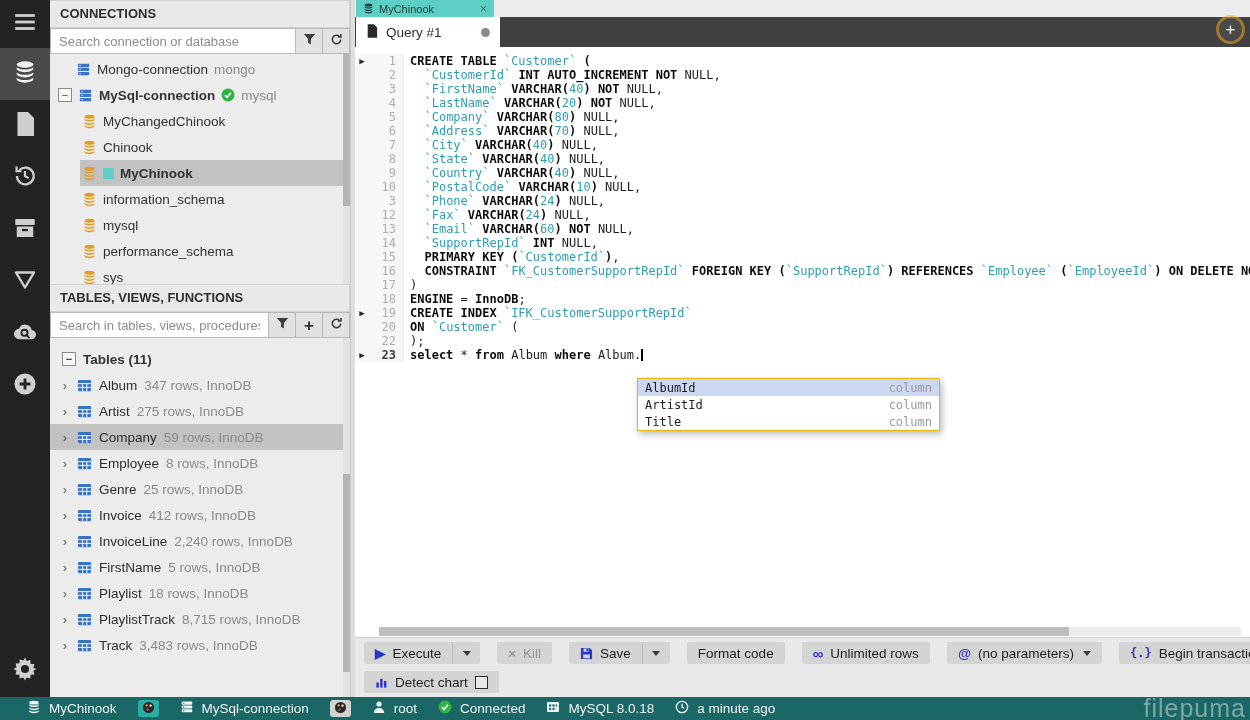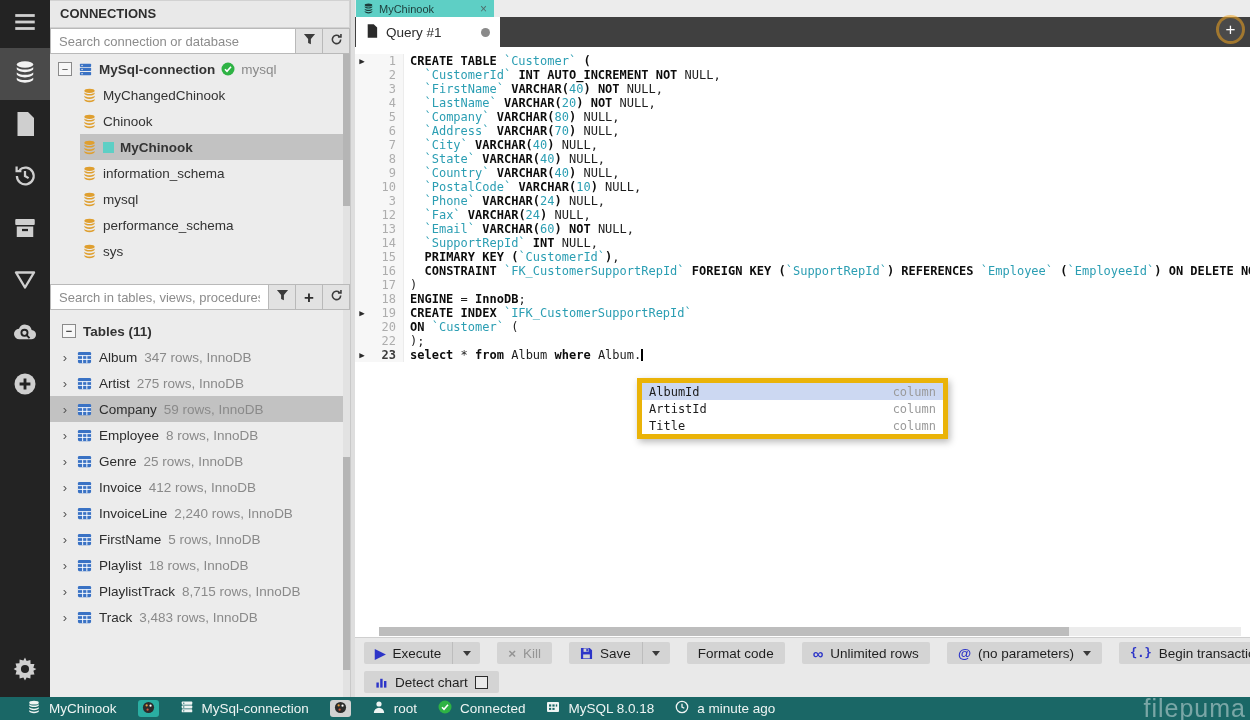--- a/index.html
+++ b/index.html
@@ -83,21 +83,21 @@
   .play{width:14px;flex:0 0 14px;color:#2b2b2b;font-size:9px;text-align:center;line-height:14px;}
   .lnum{flex:1;text-align:right;padding-right:7px;}
   .lnum.active{color:#3c3c3c;font-weight:bold;}
   .ltext{padding-left:6px;}
   .tk-k{font-weight:bold;color:#0d0d0d;}
   .tk-i{color:#2b9eb3;}
   .tk-n{color:#2b9eb3;}
   .tk-p{color:#1d1d1d;}
   .caret{display:inline-block;width:2px;height:12px;background:#000;vertical-align:-2px;}
 
-  .autocomplete{position:absolute;left:282px;top:331px;width:301px;background:#fff;border:5px solid #eab308;
+  .autocomplete{position:absolute;left:282px;top:331px;width:301px;background:#fff;border:1px solid #eab308;
                 box-shadow:2px 3px 7px rgba(0,0,0,.28);}
   .ac-row{height:17px;display:flex;justify-content:space-between;align-items:center;padding:0 7px;color:#1d1d1d;}
   .ac-row.selected{background:#ccd8f2;}
   .ac-kind{color:#9a9a9a;margin-left:39px;}
 
   .hscroll{position:absolute;left:24px;right:9px;bottom:1px;height:9px;background:#ececec;}
   .hscroll .hthumb{position:absolute;left:0;top:0;bottom:0;width:80%;background:#bdbdbd;}
 
   
   .toolbar{flex:0 0 51px;background:#e9e9e9;border-top:1px solid #cfcfcf;padding:4px 0 4px 9px;
@@ -235,20 +235,39 @@
         <div class="sq-btn">
           <span>
             <svg viewBox="0 0 14 14" fill="none" stroke="currentColor" stroke-width="1.7">
                 <path d="M11.5 7a4.5 4.5 0 1 1-1.3-3.2"></path>
                 <path d="M11.8 1v3.2H8.6"></path>
               </svg>
           </span>
         </div>
       </div>
       <div class="tree">
+        <div class="tree-row lvl0">
+            <span class="expander empty"></span>
+            <span class="ticon c-blue">
+              <svg viewBox="0 0 16 16">
+                <g fill="currentColor">
+                  <rect x="2" y="1.8" width="12" height="3.5" rx="0.8"></rect>
+                  <rect x="2" y="6.2" width="12" height="3.5" rx="0.8"></rect>
+                  <rect x="2" y="10.6" width="12" height="3.5" rx="0.8"></rect>
+                </g>
+                <g fill="#ececec">
+                  <circle cx="4.3" cy="3.6" r="0.8"></circle>
+                  <circle cx="4.3" cy="8" r="0.8"></circle>
+                  <circle cx="4.3" cy="12.4" r="0.8"></circle>
+                </g>
+              </svg>
+            </span>
+            <span class="row-label">Mongo-connection</span>
+            <span class="engine">mongo</span>
+          </div>
           <div class="tree-row lvl0">
             <span class="expander">−</span>
             <span class="ticon c-blue">
               <svg viewBox="0 0 16 16">
                 <g fill="currentColor">
                   <rect x="2" y="1.8" width="12" height="3.5" rx="0.8"></rect>
                   <rect x="2" y="6.2" width="12" height="3.5" rx="0.8"></rect>
                   <rect x="2" y="10.6" width="12" height="3.5" rx="0.8"></rect>
                 </g>
                 <g fill="#ececec">
@@ -343,20 +362,21 @@
                 <path d="M2.5 12.9c0 1.2 2.5 2.2 5.5 2.2s5.5-1 5.5-2.2v-1.1c-1 1-3 1.6-5.5 1.6s-4.5-.6-5.5-1.6z"></path>
               </svg>
             </span>
             <span class="row-label">sys</span>
           </div>
           <div class="vscroll">
           <div class="thumb" style="top:0;height:66%;"></div>
         </div>
       </div>
 
+      <div class="panel-header">TABLES, VIEWS, FUNCTIONS</div>
       <div class="search-row">
         <input type="text" placeholder="Search in tables, views, procedures" style="">
         <div class="sq-btn">
           <span>
             <svg viewBox="0 0 14 14" fill="currentColor">
                 <path d="M1 1h12L8.5 6.5V12l-3-1.3V6.5z"></path>
               </svg>
           </span>
         </div>
         <div class="sq-btn">

